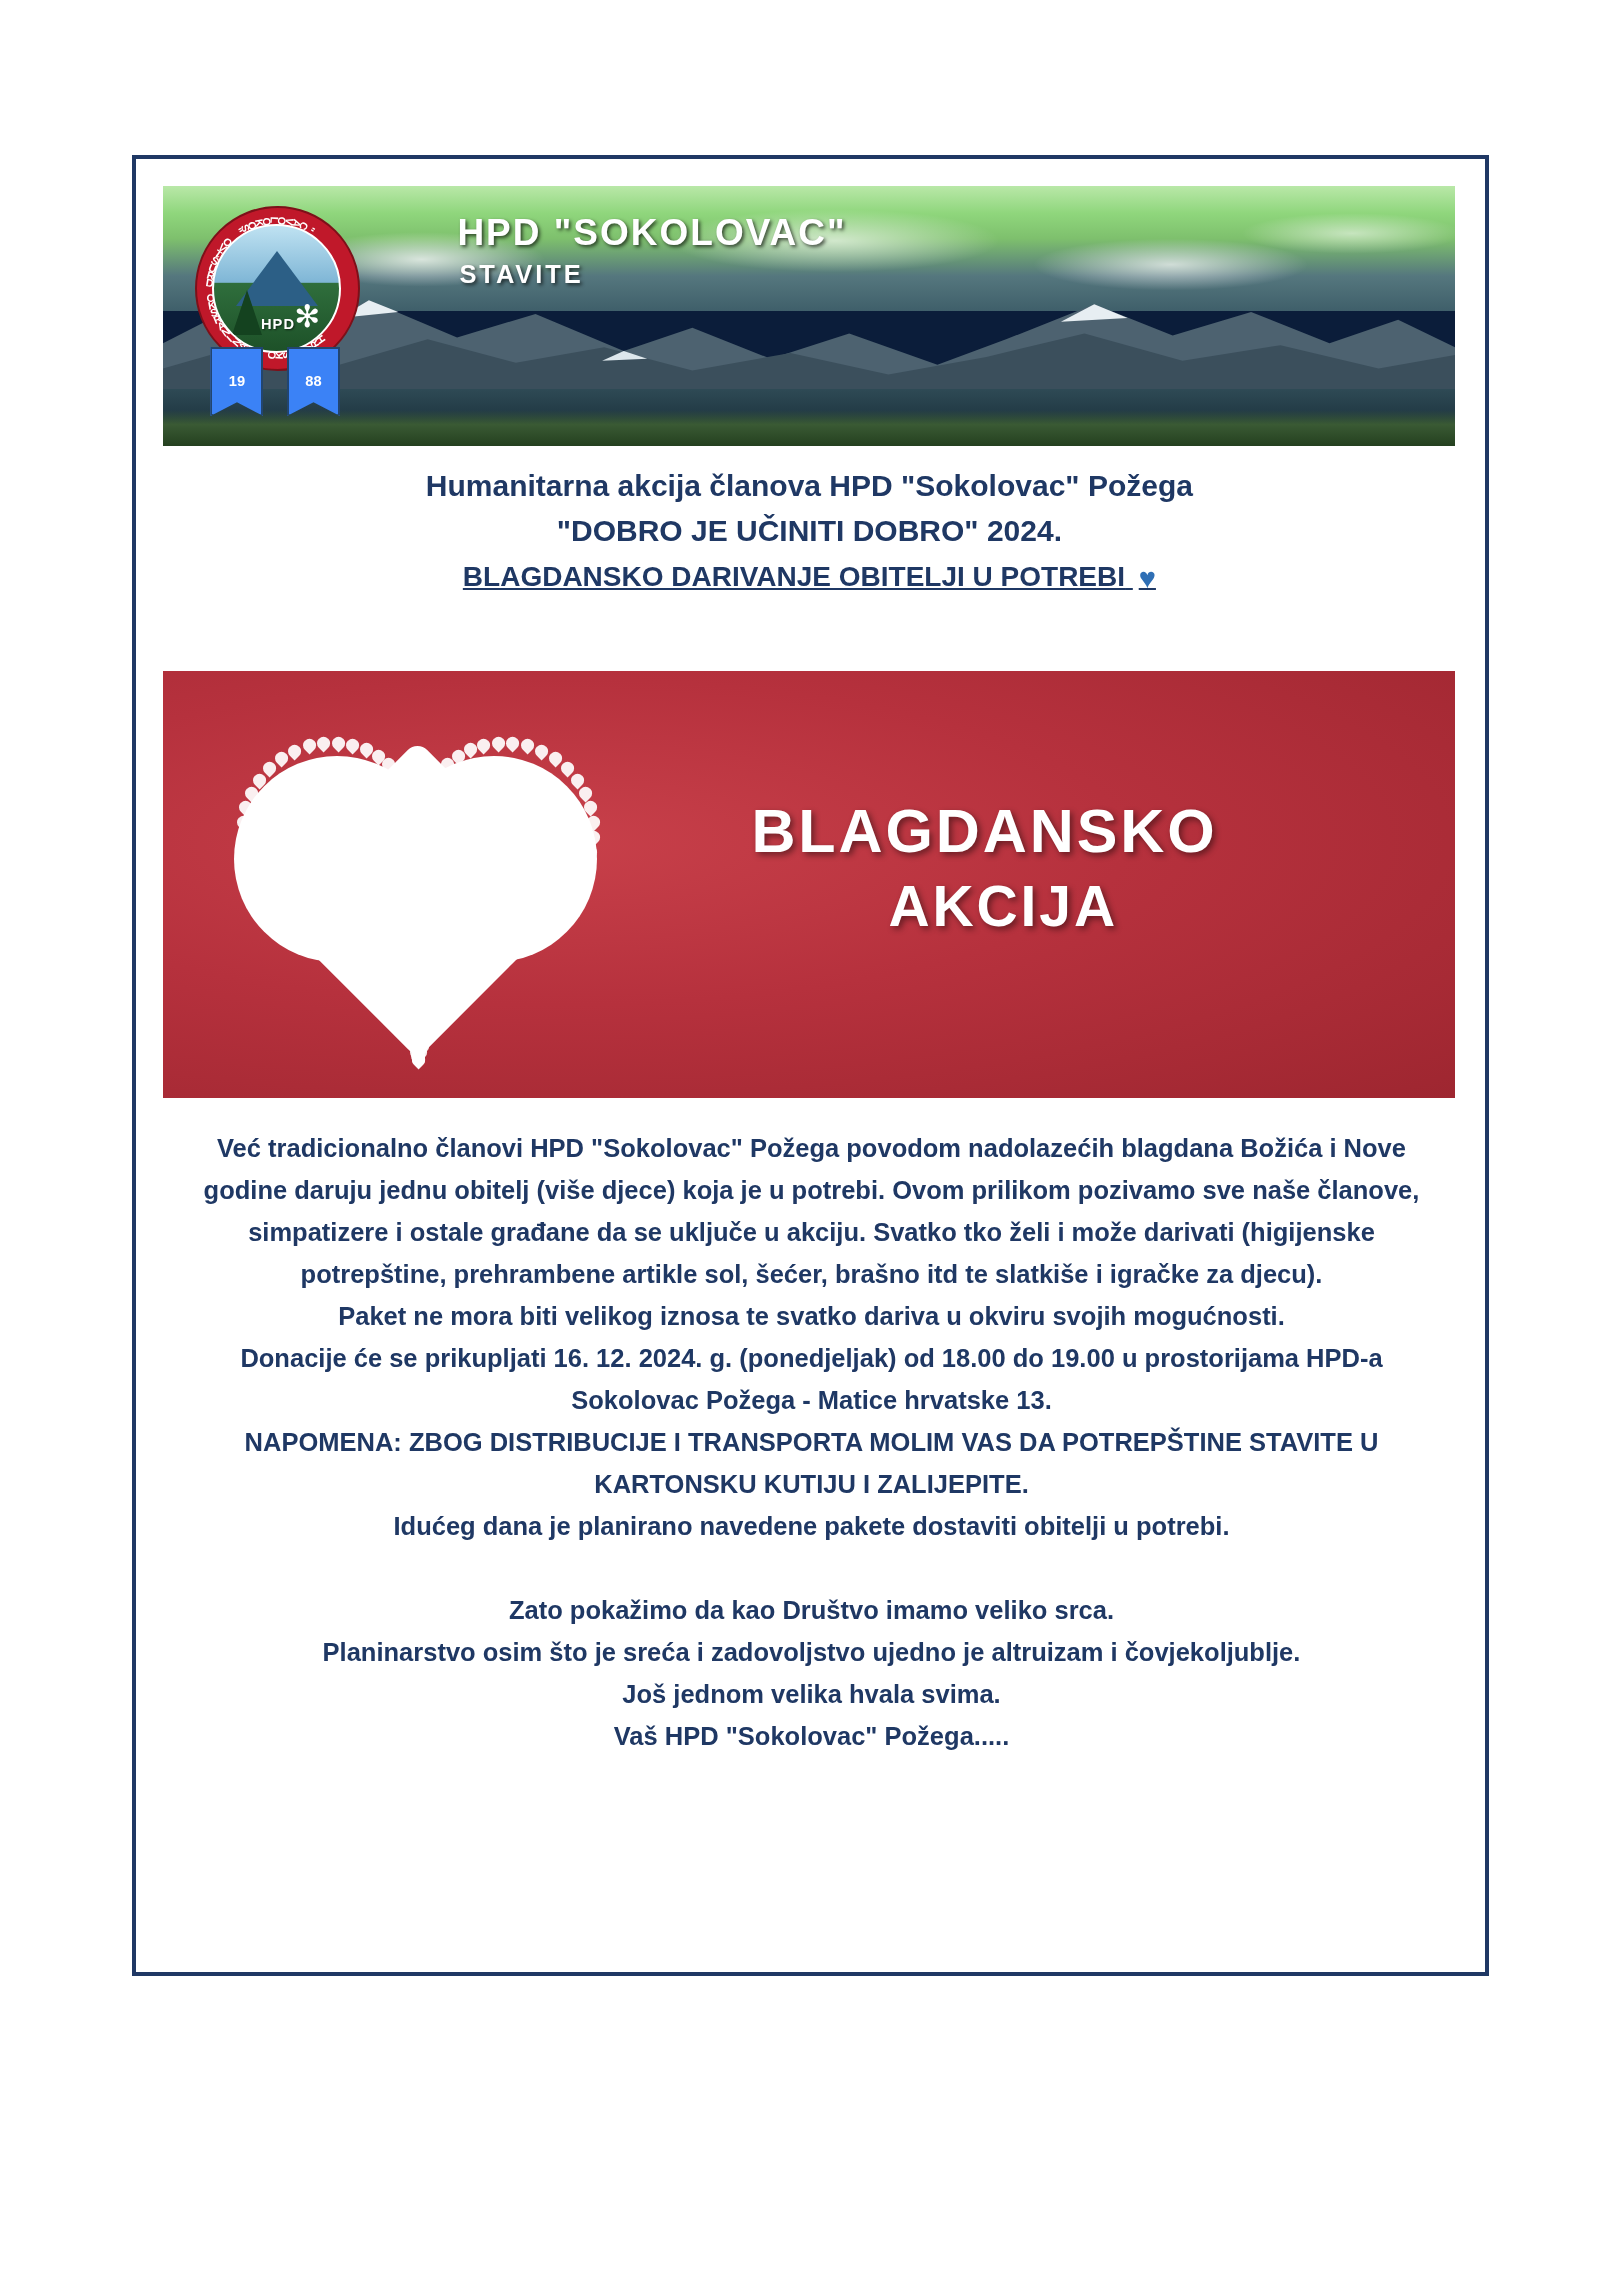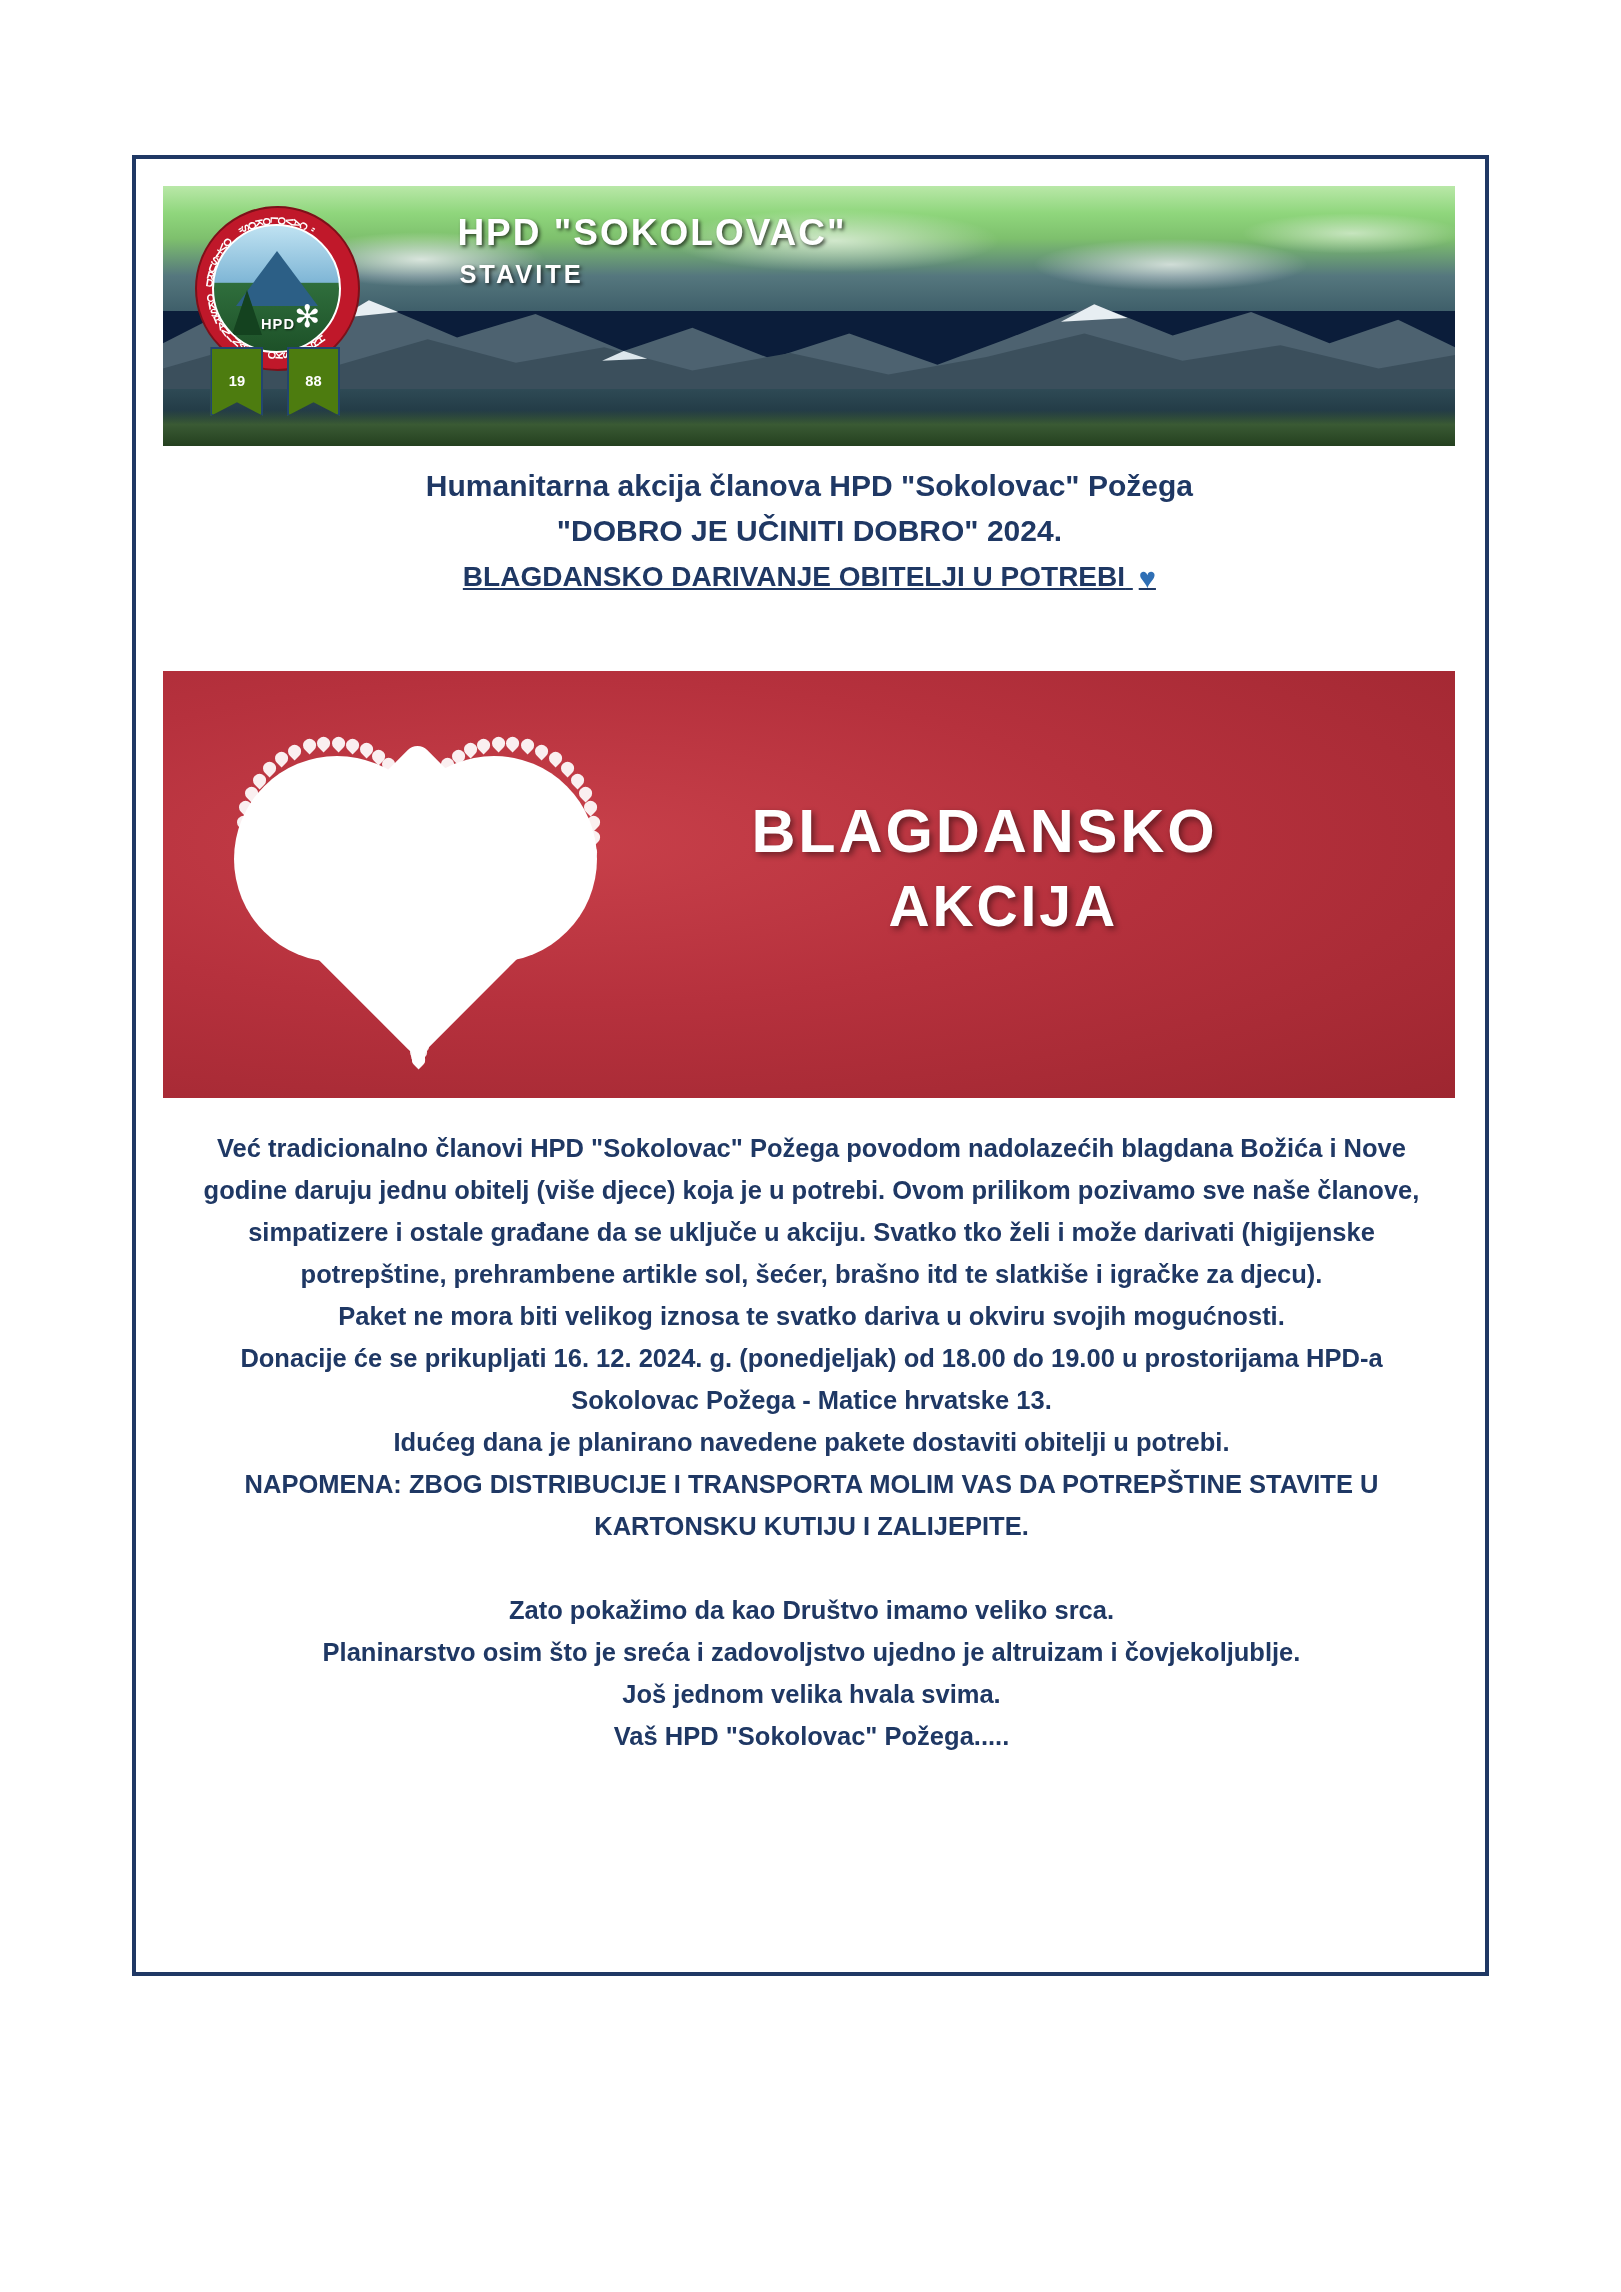--- a/index.html
+++ b/index.html
@@ -177,21 +177,21 @@
     color: #ffffff;
     font-size: 14.7px;
     font-weight: bold;
     letter-spacing: 1px;
     text-shadow: 1px 1px 2px rgba(0,0,0,.6);
   }
   .emblem-ribbon-left, .emblem-ribbon-right {
     position: absolute;
     width: 53px;
     height: 69px;
-    background: #4d7c0f;
+    background: #3b82f6;
     border: 2px solid #22456f;
     box-sizing: border-box;
     color: #ffffff;
     font-size: 14.7px;
     font-weight: bold;
     text-align: center;
     line-height: 65px;
   }
   .emblem-ribbon-left {
     left: 25.5px;
@@ -513,22 +513,22 @@
         <div class="hum-dot" style="left: 202px; top: 85px;"></div>
       </div>
     <div class="hum-text-main">BLAGDANSKO</div>
     <div class="hum-text-sub">AKCIJA</div>
   </div>
 
   <div class="body-copy">
     <p>Već tradicionalno članovi HPD "Sokolovac" Požega povodom nadolazećih blagdana Božića i Nove godine daruju jednu obitelj (više djece) koja je u potrebi. Ovom prilikom pozivamo sve naše članove, simpatizere i ostale građane da se uključe u akciju. Svatko tko želi i može darivati (higijenske potrepštine, prehrambene artikle sol, šećer, brašno itd te slatkiše i igračke za djecu).</p>
     <p>Paket ne mora biti velikog iznosa te svatko dariva u okviru svojih mogućnosti.</p>
     <p>Donacije će se prikupljati 16. 12. 2024. g. (ponedjeljak)  od 18.00 do 19.00 u prostorijama HPD-a Sokolovac Požega - Matice hrvatske 13.</p>
+    <p>NAPOMENA: ZBOG DISTRIBUCIJE I TRANSPORTA MOLIM VAS DA POTREPŠTINE STAVITE U KARTONSKU KUTIJU I ZALIJEPITE.</p>
     <p>Idućeg dana je planirano navedene pakete dostaviti obitelji u potrebi.</p>
-    <p>NAPOMENA: ZBOG DISTRIBUCIJE I TRANSPORTA MOLIM VAS DA POTREPŠTINE STAVITE U KARTONSKU KUTIJU I ZALIJEPITE.</p>
     <div class="spacer"></div>
     <p>Zato pokažimo da kao Društvo imamo veliko srca.</p>
     <p>Planinarstvo osim što je sreća i zadovoljstvo ujedno je altruizam i čovjekoljublje.</p>
     <p>Još jednom velika hvala svima.</p>
     <p>Vaš HPD "Sokolovac" Požega.....</p>
   </div>
 
 </div>
 
 

